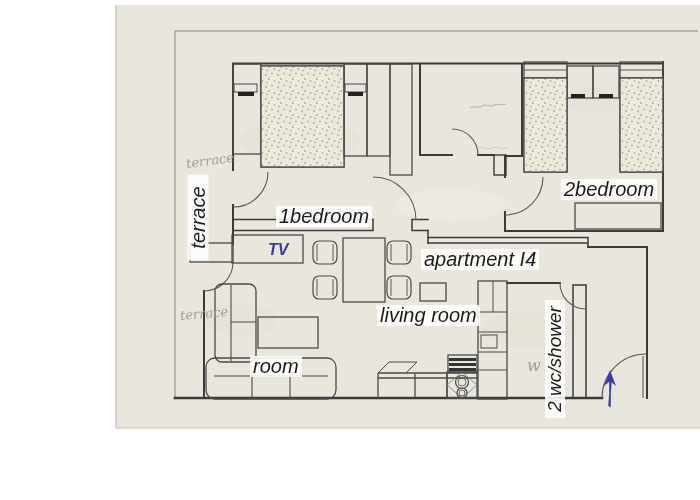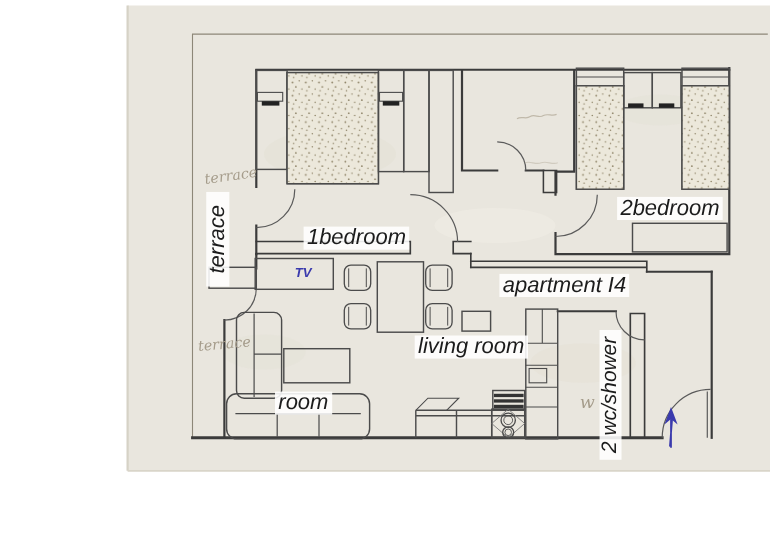--- a/index.html
+++ b/index.html
@@ -5,21 +5,21 @@
   html,body{margin:0;padding:0;background:#ffffff;}
   #stage{position:relative;width:700px;height:500px;background:#ffffff;overflow:hidden;
          font-family:"Liberation Sans",sans-serif;}
   #plan-svg{position:absolute;left:0;top:0;}
   .lbl{position:absolute;font-style:italic;color:#1c1c1c;white-space:nowrap;
        background:rgba(255,255,255,0.88);padding:0 3px;line-height:1.05;}
   .lbl-main{font-size:20px;}
   .lbl-rot{transform:rotate(-90deg);transform-origin:center center;text-align:center;}
   .lbl-pencil{background:transparent;color:#a59c8b;font-family:"DejaVu Serif",serif;
               font-size:13px;font-style:italic;}
-  .lbl-ink{background:transparent;color:#3a3aad;font-size:12px;font-weight:bold;}
+  .lbl-ink{background:transparent;color:#3a3aad;font-size:16px;font-weight:bold;}
   .two-line div{display:inline-block;background:rgba(255,255,255,0.88);padding:0 3px;}
   .two-line{background:transparent;padding:0;}
 </style>
 </head>
 <body>
 
 <div id="stage">
 
   <svg id="plan-svg" width="700" height="500" viewBox="0 0 700 500">
     <defs>
@@ -167,21 +167,21 @@
       <path d="M610,407 L610,379 M609,406 L611,381" stroke="#3a3aad" stroke-width="1.6" fill="none"></path>
       <path d="M610,370 L604,386 L610,381 L616,386 Z" fill="#3a3aad"></path>
     </g>
   </svg>
 
   <div class="lbl lbl-main" style="left:276px;top:189px;margin-top:17px;">1bedroom</div>
 
 
   <div class="lbl lbl-main" style="left:561px;top:179px;">2bedroom</div>
 
-  <div class="lbl lbl-main" style="left:454px;top:249px;">apartment I4</div>
+  <div class="lbl lbl-main" style="left:421px;top:249px;">apartment I4</div>
 
   <div class="lbl lbl-main two-line" style="left:377px;top:305px;">
     <div>living room</div><br>
   </div>
 
   <div class="lbl lbl-main" style="left:250px;top:356px;">room</div>
 
   <div class="lbl lbl-main lbl-rot" style="left:496px;top:349px;width:112px;font-size:19px;">2 wc/shower</div>
 
   <div class="lbl lbl-main lbl-rot" style="left:155px;top:207px;width:80px;">terrace</div>

